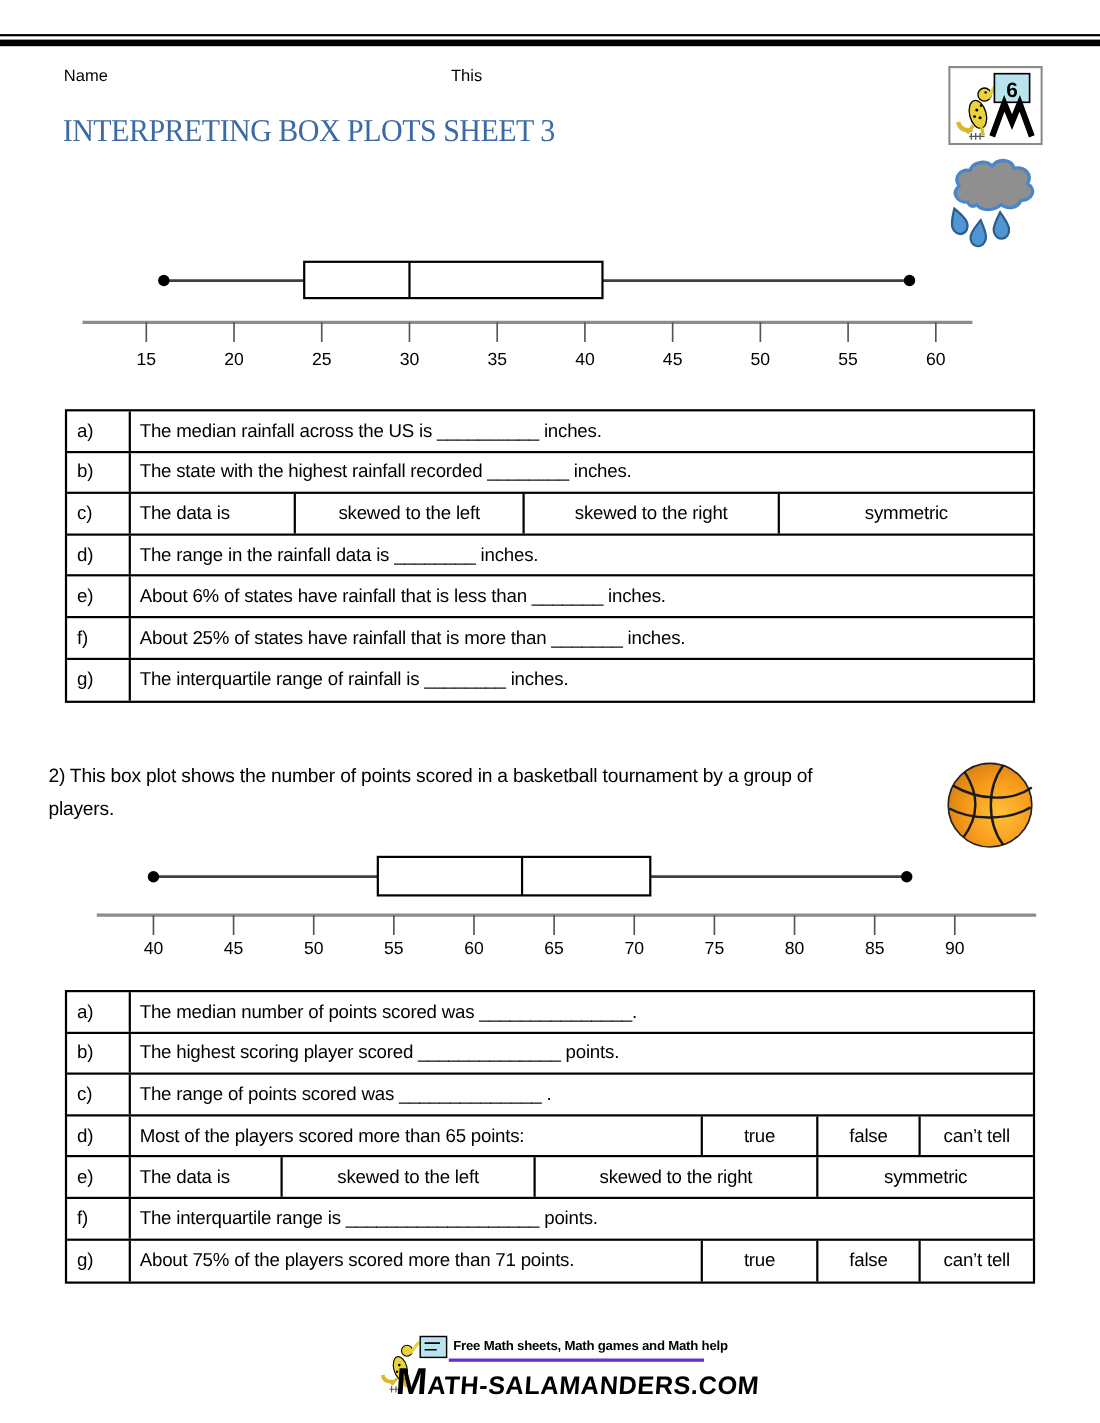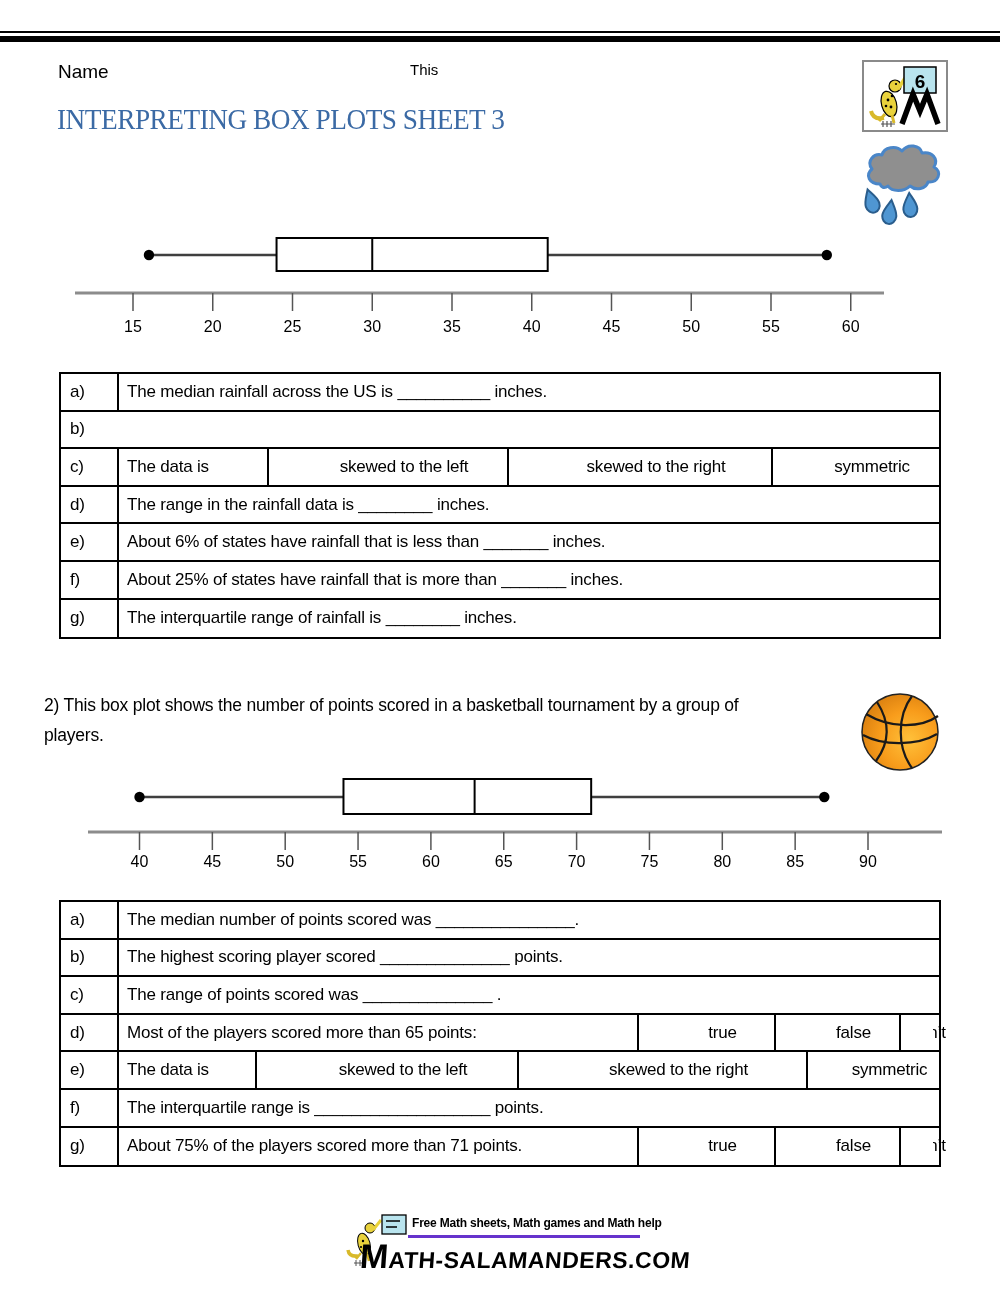--- a/index.html
+++ b/index.html
@@ -2,41 +2,41 @@
 <html><head>
 <meta charset="utf-8">
 <style>
   html,body{margin:0;padding:0;background:#fff;}
   .page{position:relative;width:1000px;height:1294px;background:#ffffff;overflow:hidden;
         font-family:"Liberation Sans",sans-serif;color:#000;}
   .abs{position:absolute;}
   
   .rule-thin{left:0;top:31px;width:1000px;height:2px;background:#000;}
   .rule-thick{left:0;top:36px;width:1000px;height:6px;background:#000;}
-  .name-label{left:58px;top:61px;font-size:19px;}
+  .name-label{left:58px;top:61px;font-size:15px;}
   .date-label{left:410px;top:61px;font-size:15px;}
   .page-title{left:57px;top:103px;font-family:"Liberation Serif",serif;font-size:29px;
               color:#3b6aa5;letter-spacing:-0.5px;transform:scaleX(.94);transform-origin:left top;white-space:nowrap;}
   .prompt{font-size:17.5px;letter-spacing:-0.2px;line-height:30px;}
   #q1-prompt{left:57px;top:166px;width:800px;}
   #q2-prompt{left:44px;top:690px;width:745px;}
   .plot{left:0;width:1000px;height:120px;}
   #plot1{top:225px;}
   #plot2{top:762px;}
   svg text{font-family:"Liberation Sans",sans-serif;}
   
   .wtable{left:59px;width:878px;border:2px solid #000;background:#fff;}
   #table1{top:372px;}
   #table2{top:900px;}
   .trow{display:flex;box-sizing:border-box;height:37.6px;border-bottom:2px solid #000;}
   .trow:last-child{border-bottom:none;}
   .tcell{display:flex;align-items:center;box-sizing:border-box;border-right:2px solid #000;
          padding:0 8px;font-size:17px;letter-spacing:-0.2px;white-space:nowrap;overflow:hidden;}
   .tcell:last-child{border-right:none;}
-  .center{justify-content:center;margin-left:32px;}
+  .center{justify-content:center;}
   .lcell{flex:0 0 58px;padding-left:9px;}
   .qcell{flex:1 1 auto;text-align:center;}
   .c150{flex:0 0 150px}.c208{flex:0 0 208px}.c232{flex:0 0 232px}
   .c520{flex:0 0 520px}.c105{flex:0 0 105px}.c93{flex:0 0 93px}
   .c138{flex:0 0 138px}.c230{flex:0 0 230px}.c257{flex:0 0 257px}
   
   #footer-tagline{left:412px;top:1216px;font-size:12px;font-weight:bold;letter-spacing:-0.2px;}
   #footer-rule{left:408px;top:1235px;width:232px;height:3px;background:#6633cc;}
   #footer-site{left:360px;top:1237px;font-size:23px;font-weight:bold;letter-spacing:0.5px;
                transform:skewX(-4deg);white-space:nowrap;}
@@ -112,20 +112,21 @@
       <circle cx="826.8249999999999" cy="30" r="5.2" fill="#000"></circle>
     </svg>
 
   <div id="table1" class="abs wtable">
     <div class="trow">
       <div class="tcell lcell">a)</div>
       <div class="tcell qcell">The median rainfall across the US is __________ inches.</div>
     </div>
     <div class="trow">
       <div class="tcell lcell">b)</div>
+      <div class="tcell qcell">The state with the highest rainfall recorded ________ inches.</div>
     </div>
     <div class="trow">
       <div class="tcell lcell">c)</div>
       <div class="tcell c150">The data is</div>
       <div class="tcell c208 center">skewed to the left</div>
       <div class="tcell c232 center">skewed to the right</div>
       <div class="tcell qcell center">symmetric</div>
     </div>
     <div class="trow">
       <div class="tcell lcell">d)</div>

